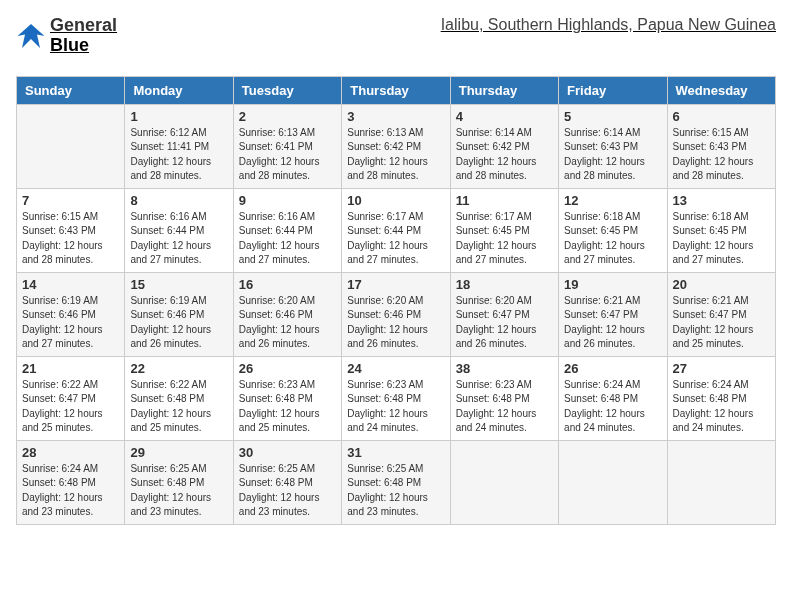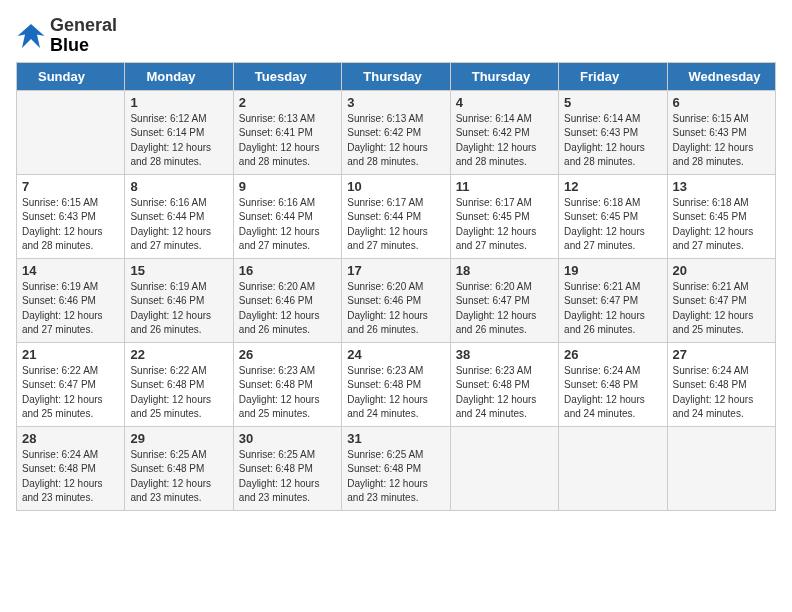--- a/index.html
+++ b/index.html
@@ -7,21 +7,22 @@
       font-family: Arial, sans-serif;
       background: #fff;
       width: 792px;
       min-height: 612px;
       padding: 16px;
     }
     .header {
       display: flex;
       align-items: flex-start;
       justify-content: space-between;
-      margin-bottom: 6px;
+      margin-bottom: 20px;
+      text-decoration: underline;
     }
     .logo {
       display: flex;
       align-items: center;
       gap: 4px;
     }
     .logo-text {
       display: flex;
       flex-direction: column;
       line-height: 1.1;
@@ -54,21 +55,21 @@
     }
     table {
       width: 100%;
       border-collapse: collapse;
       table-layout: fixed;
     }
     thead tr th {
       background: #2e75b6;
       color: #fff;
       text-align: left;
-      padding: 6px 21px;
+      padding: 6px 8px;
       font-size: 13px;
       font-weight: bold;
       border: 1px solid #ccc;
     }
     tbody tr td {
       vertical-align: top;
       border: 1px solid #ccc;
       padding: 4px 5px;
       font-size: 10.5px;
       color: #333;
@@ -99,20 +100,21 @@
   <div class="logo">
     <svg class="logo-bird" viewBox="0 0 40 40">
       <polygon points="20,4 38,20 28,18 32,36 20,24 8,36 12,18 2,20" fill="#1a6bbf"></polygon>
     </svg>
     <div class="logo-text">
       <span class="logo-general">General</span>
       <span class="logo-blue">Blue</span>
     </div>
   </div>
   <div class="title-block">
+    <div class="subtitle">Ialibu, Southern Highlands, Papua New Guinea</div>
   </div>
 </div>
 
 <table>
   <thead>
     <tr id="thead-row">
     <th>Sunday</th>
         <th>Monday</th>
         <th>Tuesday</th>
         <th>Thursday</th>
@@ -120,21 +122,21 @@
         <th>Friday</th>
         <th>Wednesday</th>
       </tr>
   </thead>
   <tbody id="calendar-body">
   <tr>
         <td></td>
         <td>
           <span class="day-num">1</span>
           <div class="cell-info" style="white-space: pre-line;">Sunrise: 6:12 AM
-Sunset: 6:14 PM
+Sunset: 11:41 PM
 Daylight: 12 hours
 and 28 minutes.</div>
         </td>
         <td>
           <span class="day-num">2</span>
           <div class="cell-info" style="white-space: pre-line;">Sunrise: 6:13 AM
 Sunset: 6:41 PM
 Daylight: 12 hours
 and 28 minutes.</div>
         </td>

